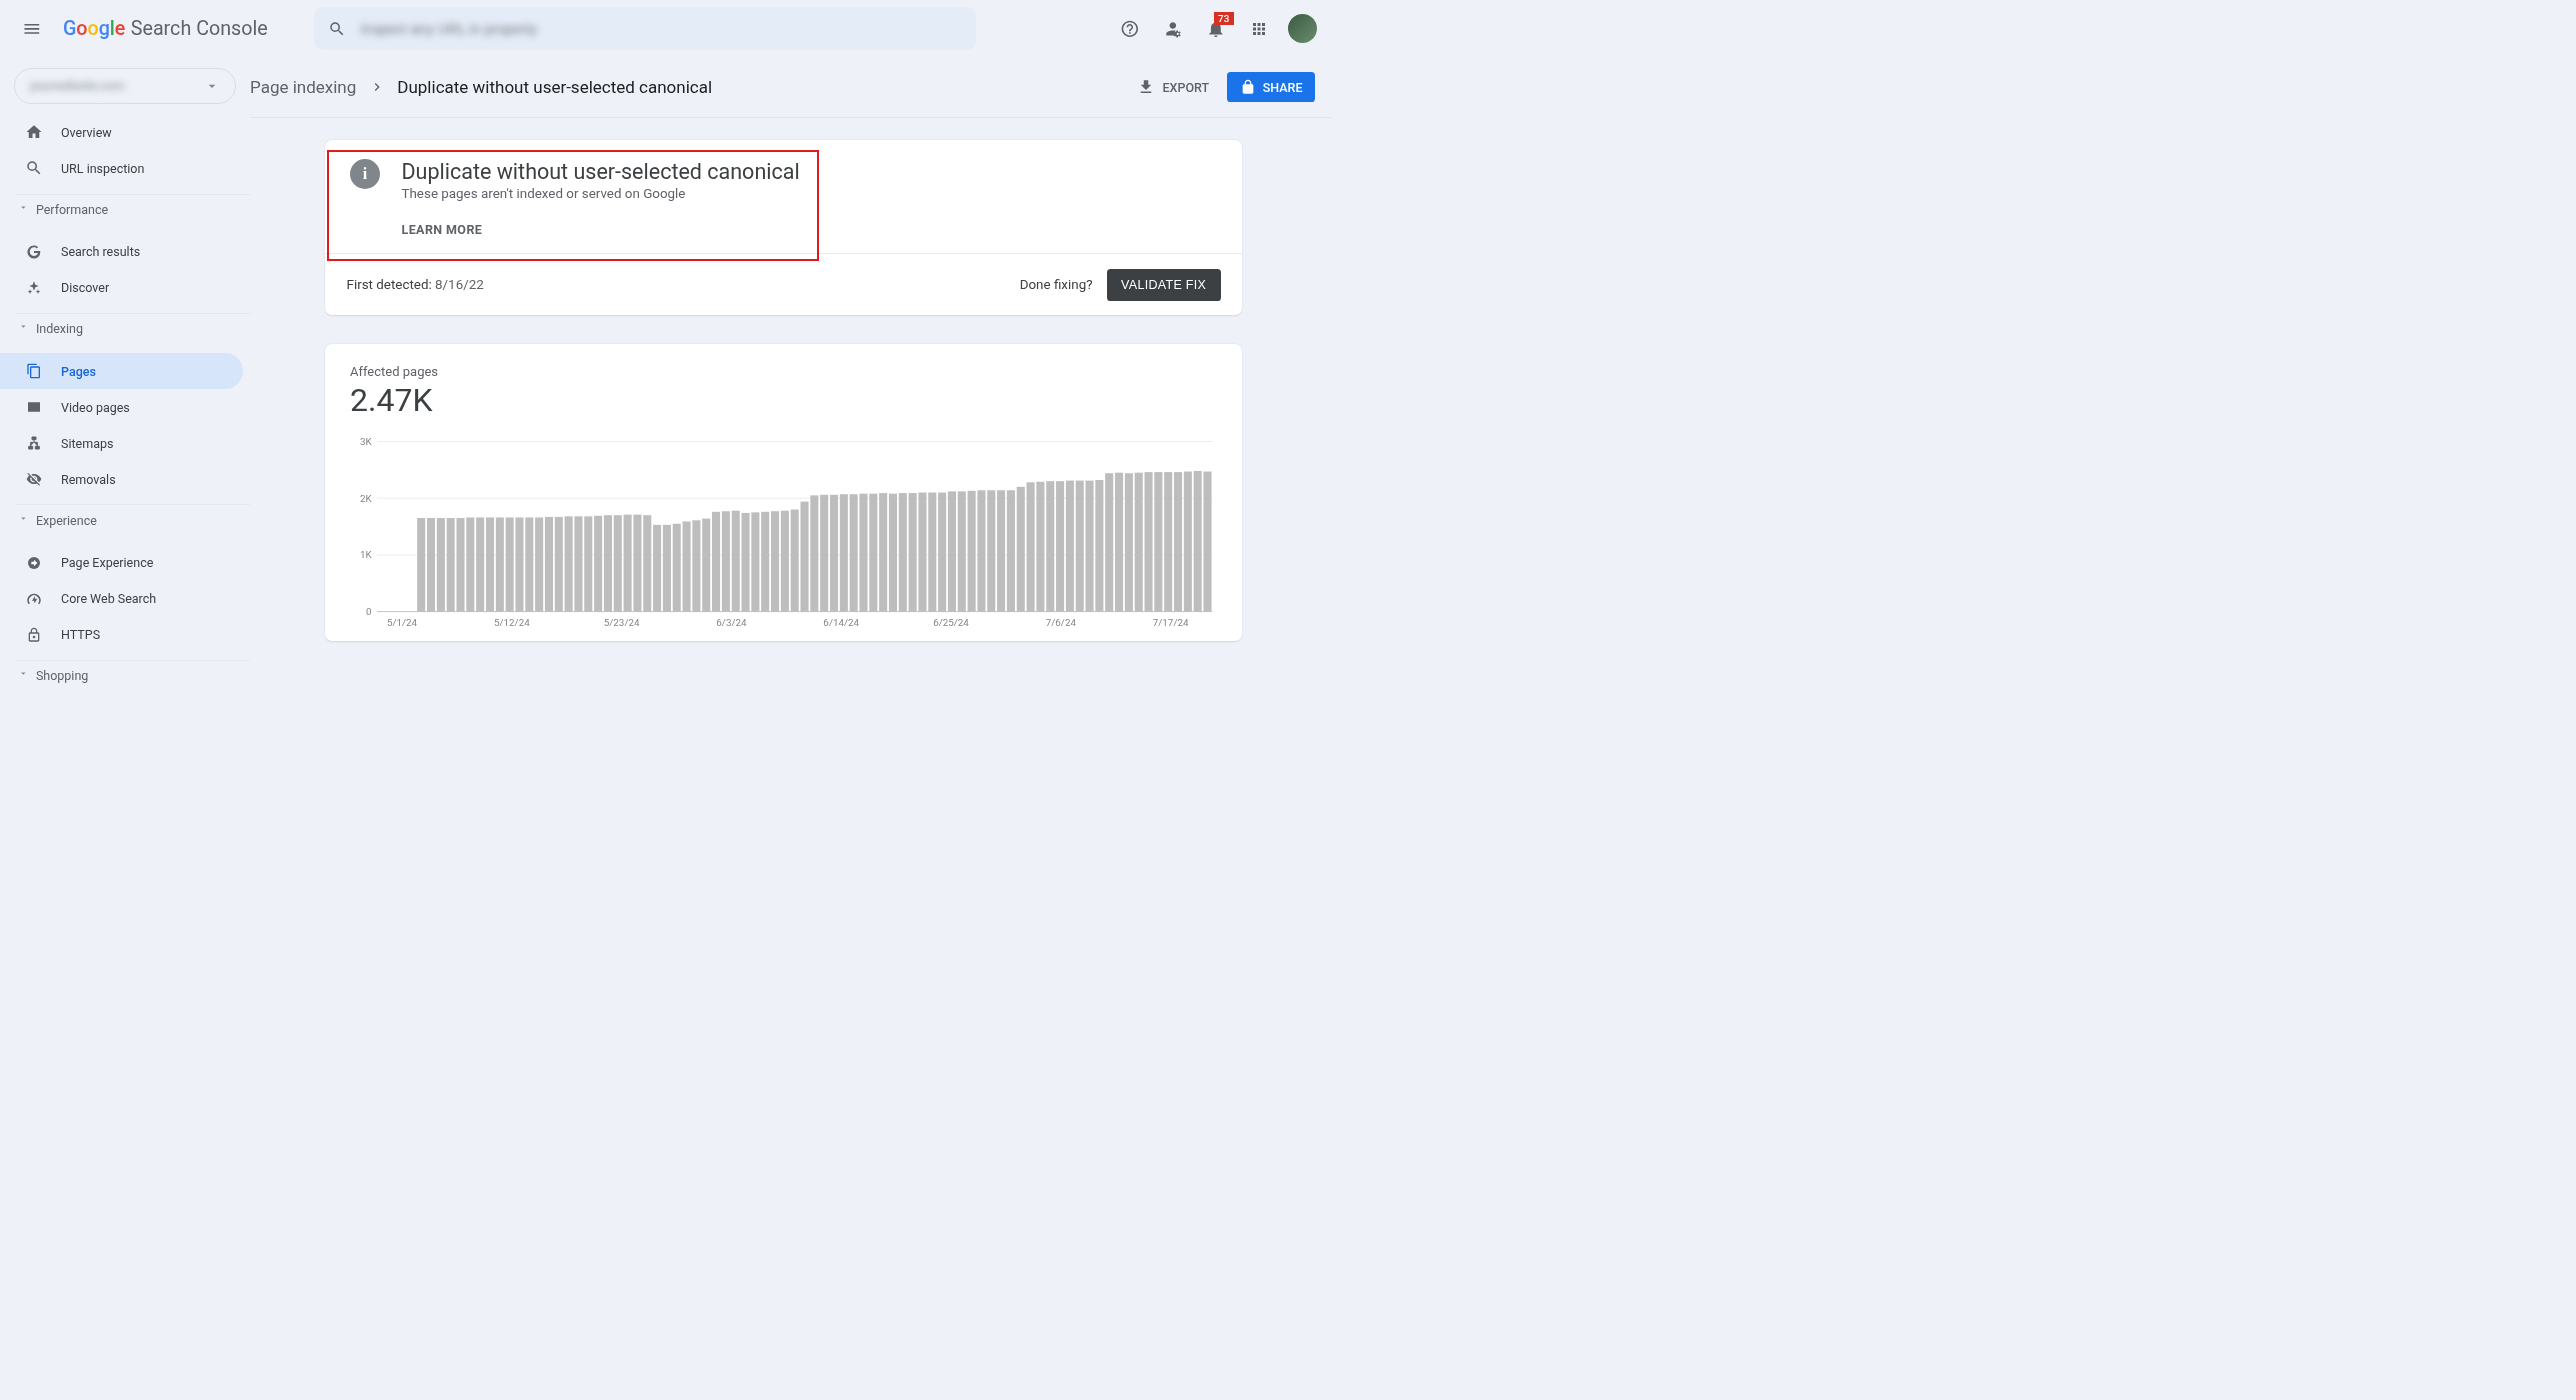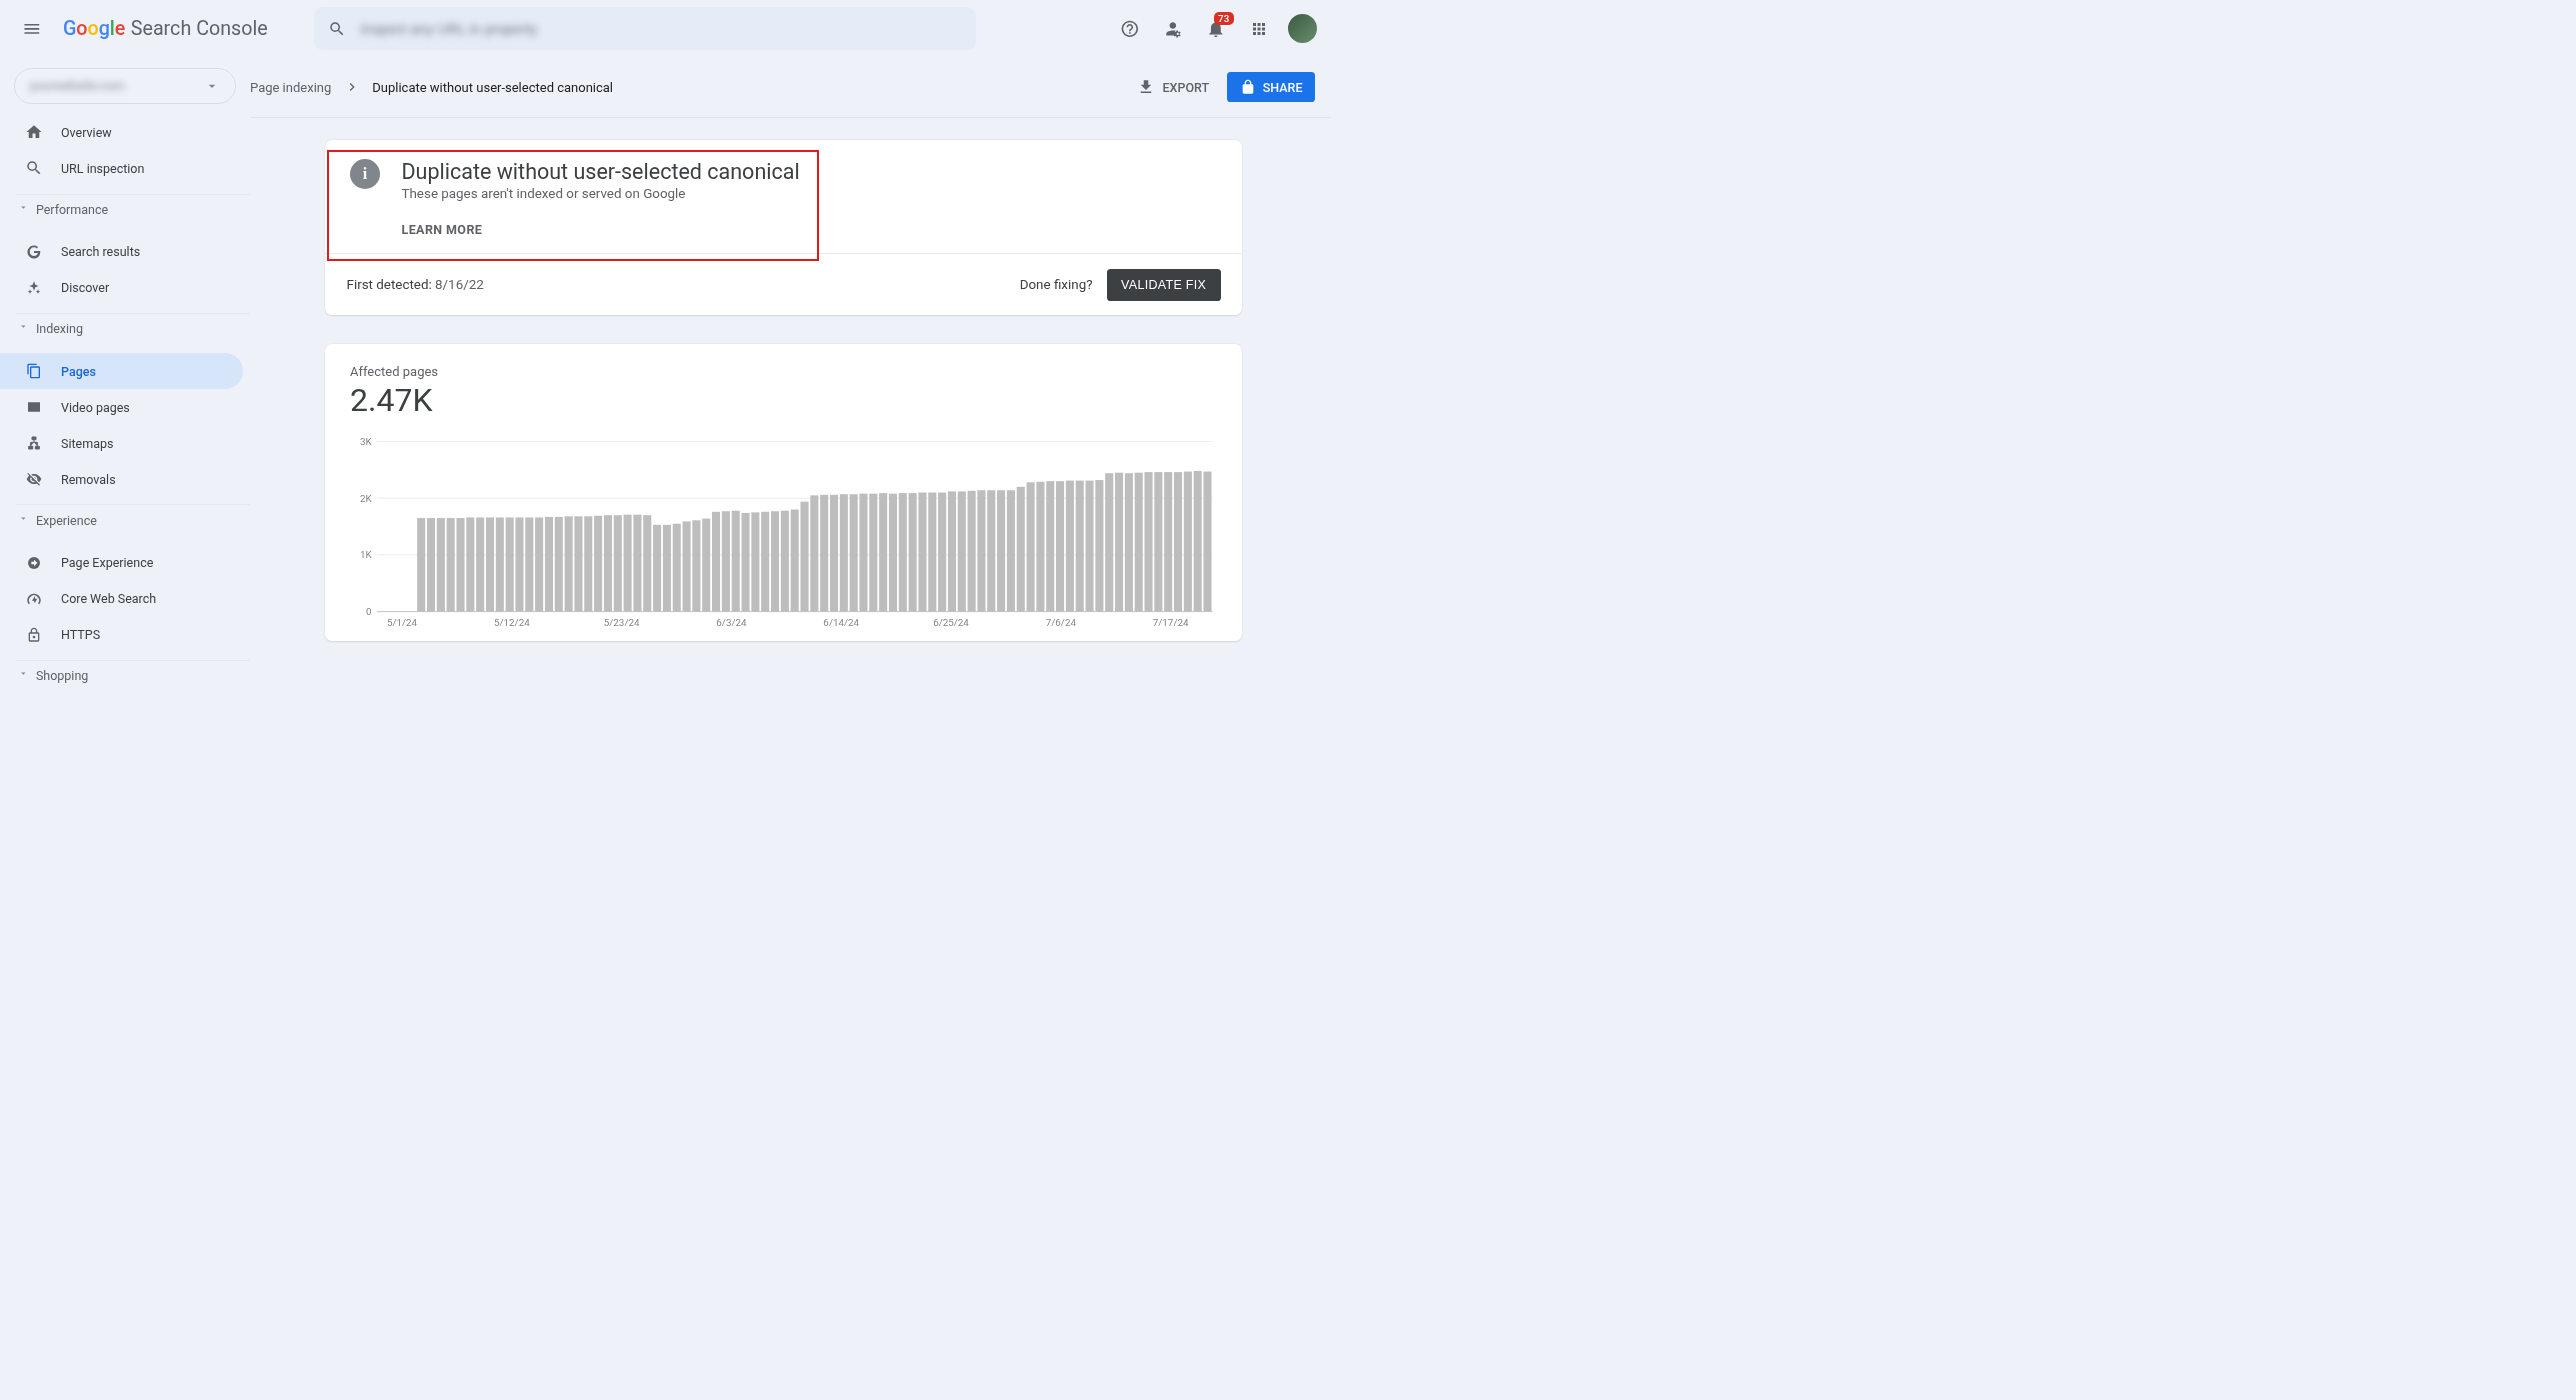--- a/index.html
+++ b/index.html
@@ -53,21 +53,21 @@
     font-size: 14.3px; flex: 1; color: #5f6368;
     filter: blur(3.6px);
   }
   .header-spacer { flex:1; }
   .header-icon {
     width: 36px; height: 36px; display:flex; align-items:center; justify-content:center;
     border-radius:50%; cursor:pointer; color:#5f6368; position:relative;
   }
   .badge {
     position:absolute; top:1.8px; right:0px; background:#d93025; color:#fff;
-    font-size:9.8px; border-radius:5px; padding:0.9px 4.5px; font-weight:500;
+    font-size:9.8px; border-radius:0; padding:0.9px 4.5px; font-weight:500;
   }
   .avatar {
     width: 29px; height: 29px; border-radius:50%;
     background: linear-gradient(135deg,#3a5a40,#6b8e6e);
     margin-left:3.6px;
   }
   .container { display:flex; height: calc(100% - 57px); }
   .sidebar {
     width: 250px;
     padding-top: 10.7px;
@@ -106,21 +106,21 @@
   .nav-divider { border-top:0.9px solid #e4e7eb; margin:7.2px 0 7.2px 16px;}
   .main { flex:1; padding: 0 0 0 0; overflow:auto;}
   .breadcrumb-row {
     display:flex; align-items:center; justify-content:space-between;
     height: 61px;
     padding: 0 16px 0 0;
     border-bottom:0.9px solid #e1e4e9;
   }
   .breadcrumb {
     display:flex; align-items:center; gap:12.5px;
-    font-size: 13px; color:#5f6368;
+    font-size: 17px; color:#5f6368;
   }
   .breadcrumb .current { color:#202124; }
   .crumb-chevron { color:#5f6368;}
   .action-btn {
     display:flex; align-items:center; gap:7.2px;
     font-size:12.5px; font-weight:500; color:#5f6368;
     cursor:pointer; padding:7.2px 10.7px;
   }
   .share-btn {
     background:#1a73e8; color:#fff; border-radius:3.6px;

